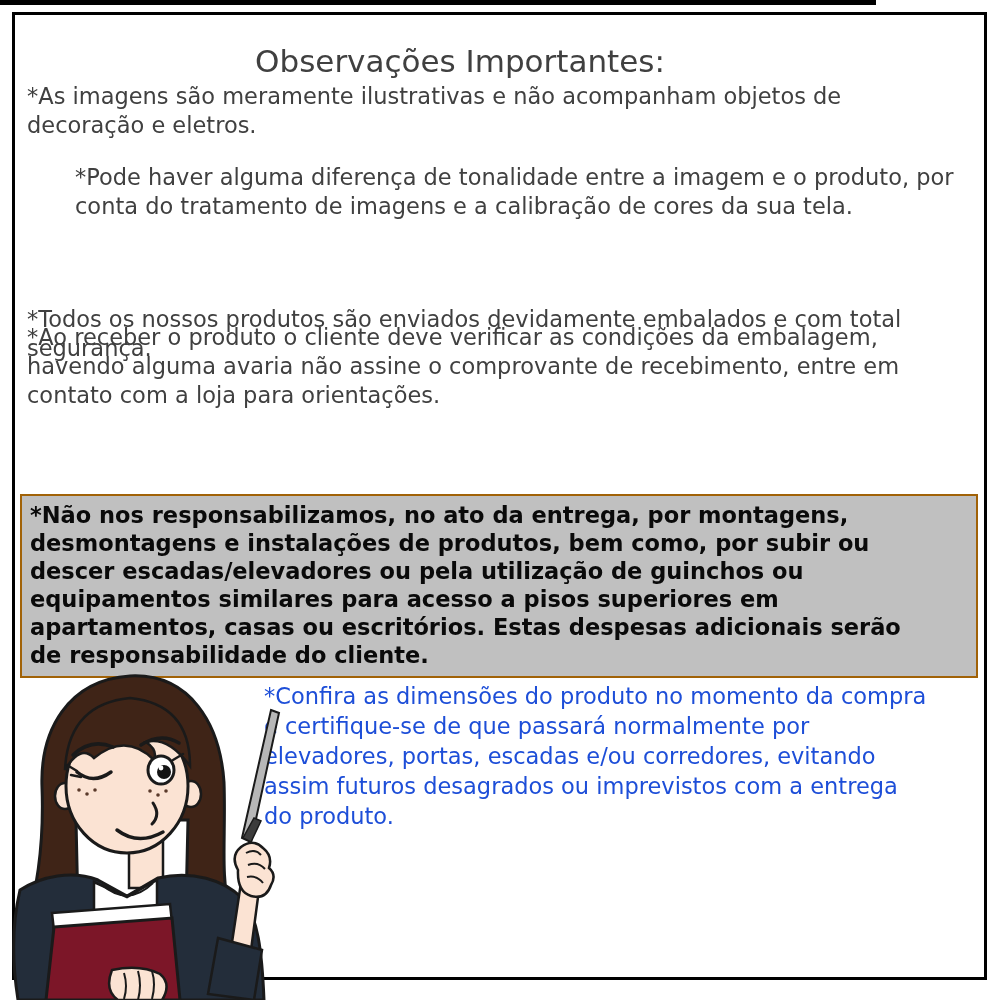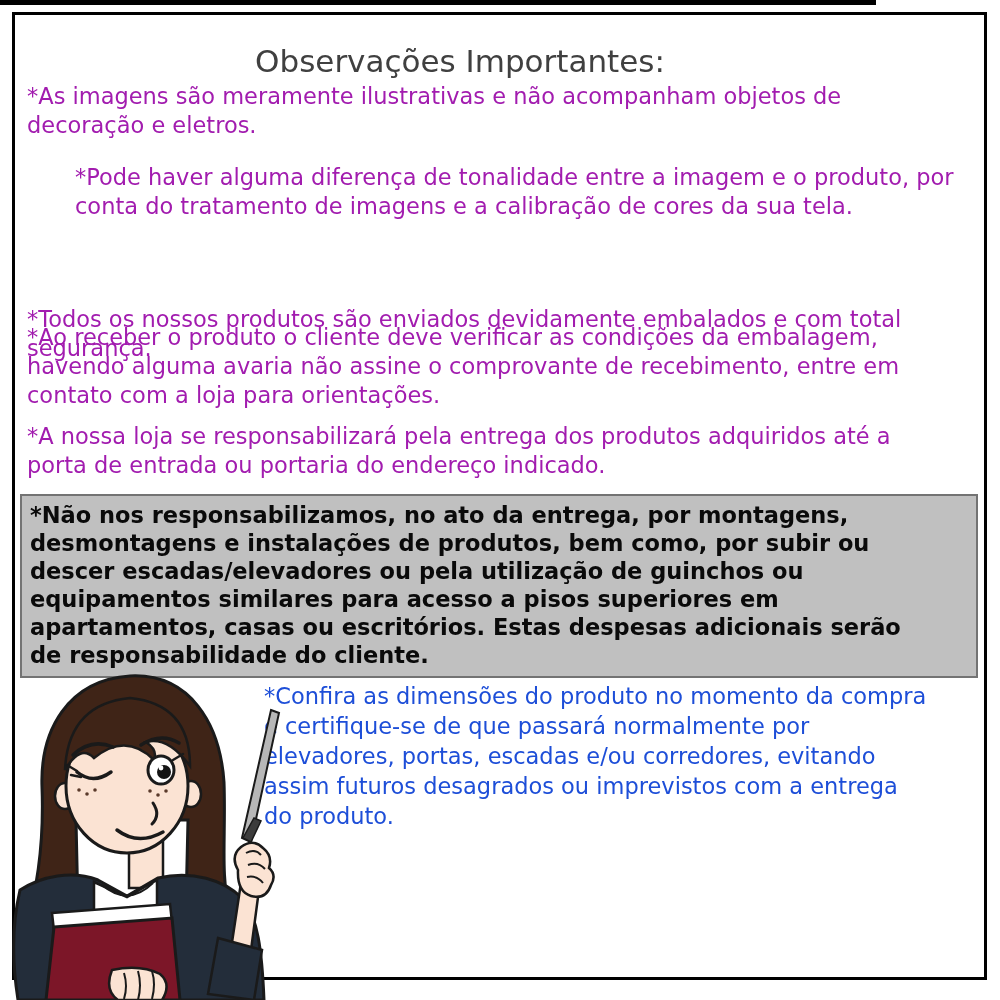--- a/index.html
+++ b/index.html
@@ -22,32 +22,32 @@
   }
   .title{
     position:absolute;left:0;top:22px;width:920px;
     text-align:center;
     font-size:31px;line-height:36px;font-weight:400;
     letter-spacing:0px;color:#404040;
   }
   .para{
     position:absolute;left:27px;width:950px;margin:0;
     font-size:22.5px;line-height:29px;font-weight:400;
-    white-space:pre-line;color:#a21caf;
+    white-space:pre-line;color:#404040;
   }
   .para-1{top:82px;}
   .para-2{top:163px;margin-left:48px;}
   .para-3{top:257px;margin-top:48px;}
   .para-4{top:323px;}
   .para-5{top:422px;}
   .highlight-box{
     position:absolute;left:20px;top:494px;width:958px;
     box-sizing:border-box;
     background:#c0c0c0;
-    border:2px solid #737373;
+    border:2px solid #a16207;
     padding:5px 10px 7px 8px;
     font-size:22.5px;line-height:28px;font-weight:700;
     white-space:pre-line;color:#0a0a0a;
   }
   .dimension-note{
     position:absolute;left:264px;top:681px;width:724px;
     font-size:22.5px;line-height:30px;font-weight:400;
     white-space:pre-line;color:#1d4ed8;
   }
   .figure-wrap{
@@ -69,22 +69,20 @@
 
   <p class="para para-1">*As imagens são meramente ilustrativas e não acompanham objetos de
 decoração e eletros.</p>
   <p class="para para-2">*Pode haver alguma diferença de tonalidade entre a imagem e o produto, por
 conta do tratamento de imagens e a calibração de cores da sua tela.</p>
   <p class="para para-3">*Todos os nossos produtos são enviados devidamente embalados e com total
 segurança.</p>
   <p class="para para-4">*Ao receber o produto o cliente deve verificar as condições da embalagem,
 havendo alguma avaria não assine o comprovante de recebimento, entre em
 contato com a loja para orientações.</p>
-  <p class="para para-5">*A nossa loja se responsabilizará pela entrega dos produtos adquiridos até a
-porta de entrada ou portaria do endereço indicado.</p>
 
   <div class="highlight-box">*Não nos responsabilizamos, no ato da entrega, por montagens,
 desmontagens e instalações de produtos, bem como, por subir ou
 descer escadas/elevadores ou pela utilização de guinchos ou
 equipamentos similares para acesso a pisos superiores em
 apartamentos, casas ou escritórios. Estas despesas adicionais serão
 de responsabilidade do cliente.</div>
 
   <div class="dimension-note">*Confira as dimensões do produto no momento da compra
 e certifique-se de que passará normalmente por

